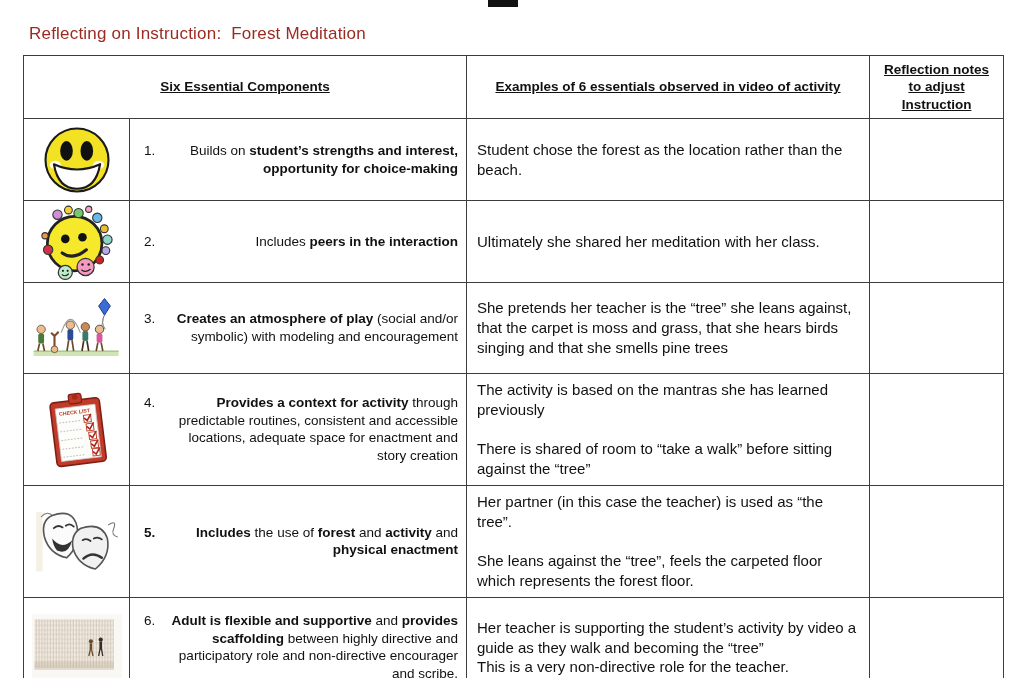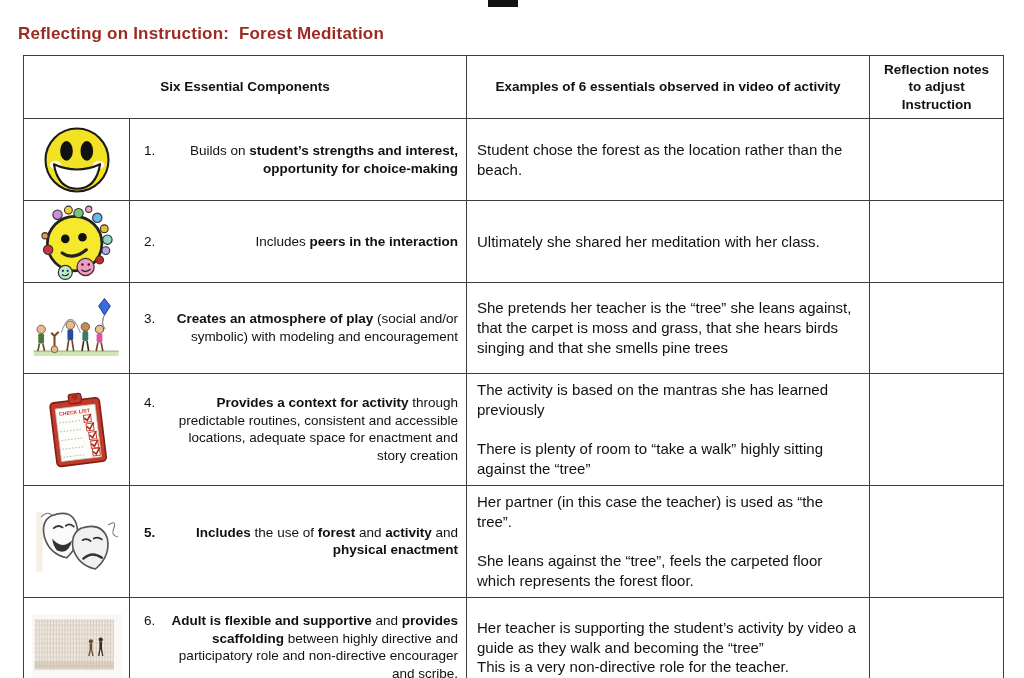--- a/index.html
+++ b/index.html
@@ -3,29 +3,29 @@
 <meta charset="utf-8">
 <style>
   * { margin:0; padding:0; box-sizing:border-box; }
   html,body { background:#ffffff; }
   body {
     width:1024px; height:678px; position:relative; overflow:hidden;
     font-family:"Liberation Sans","DejaVu Sans",sans-serif; color:#111;
   }
   .top-artifact { position:absolute; left:488px; top:0; width:30px; height:7px; background:#121212; }
   .page-title {
-    position:absolute; left:18px; top:24px;
-    font-size:17px; font-weight:bold; color:#9b2a22; white-space:pre-wrap; letter-spacing:.2px;
+    position:absolute; left:29px; top:24px;
+    font-size:17px; font-weight:normal; color:#9b2a22; white-space:pre-wrap; letter-spacing:.2px;
   }
   table.main {
     position:absolute; left:23px; top:55px;
     border-collapse:collapse; table-layout:fixed; width:980px;
   }
   .main td, .main th { border:1.5px solid #3d3d3d; vertical-align:middle; }
-  .main th { font-size:13.5px; font-weight:bold; text-align:center; padding:4px 10px; line-height:1.3; }
+  .main th { font-size:13.5px; font-weight:bold; text-align:center; padding:4px 10px; line-height:1.3;text-decoration:underline; }
   col.c-icon { width:106px; }
   col.c-comp { width:337px; }
   col.c-ex   { width:403px; }
   col.c-ref  { width:134px; }
   tr.hrow { height:63px; }
   tr.r1 { height:82px; } tr.r2 { height:82px; } tr.r3 { height:91px; }
   tr.r4 { height:95px; } tr.r5 { height:95px; } tr.r6 { height:100px; }
   td.icon-cell { text-align:center; }
   .comp-wrap { display:flex; padding:6px 8px 6px 14px; font-size:13.5px; line-height:1.32; }
   .comp-num { flex:none; width:25px; }
@@ -198,21 +198,21 @@
     </td>
     <td>
       <div class="comp-wrap">
         <span class="comp-num"><span>4.</span></span>
         <div class="comp-text"><span class="bold">Provides a context for activity</span><span> through predictable routines, consistent and accessible locations, adequate space for enactment and story creation</span></div>
       </div>
     </td>
     <td>
       <div class="ex-text">The activity is based on the mantras she has learned previously
 
-There is plenty of room to “take a walk” highly sitting against the “tree”</div>
+There is shared of room to “take a walk” before sitting against the “tree”</div>
     </td>
     <td class="ref-cell"></td>
   </tr>
 
   <tr class="r5">
     <td class="icon-cell">
       <svg viewBox="0 0 110 92" width="88" height="74">
         <rect x="4" y="10" width="8" height="74" fill="#efe9d8" opacity="0.7"></rect>
         <path d="M10 16 q8 -9 15 -1 q-7 5 1 11 M94 26 q11 -7 7 4 q-4 9 5 11" stroke="#777" stroke-width="1.4" fill="none"></path>
         <path d="M24 14 Q50 5 55 28 Q59 52 42 67 Q20 62 14 40 Q10 20 24 14 Z" fill="#fbfbfb" stroke="#555" stroke-width="2"></path>

